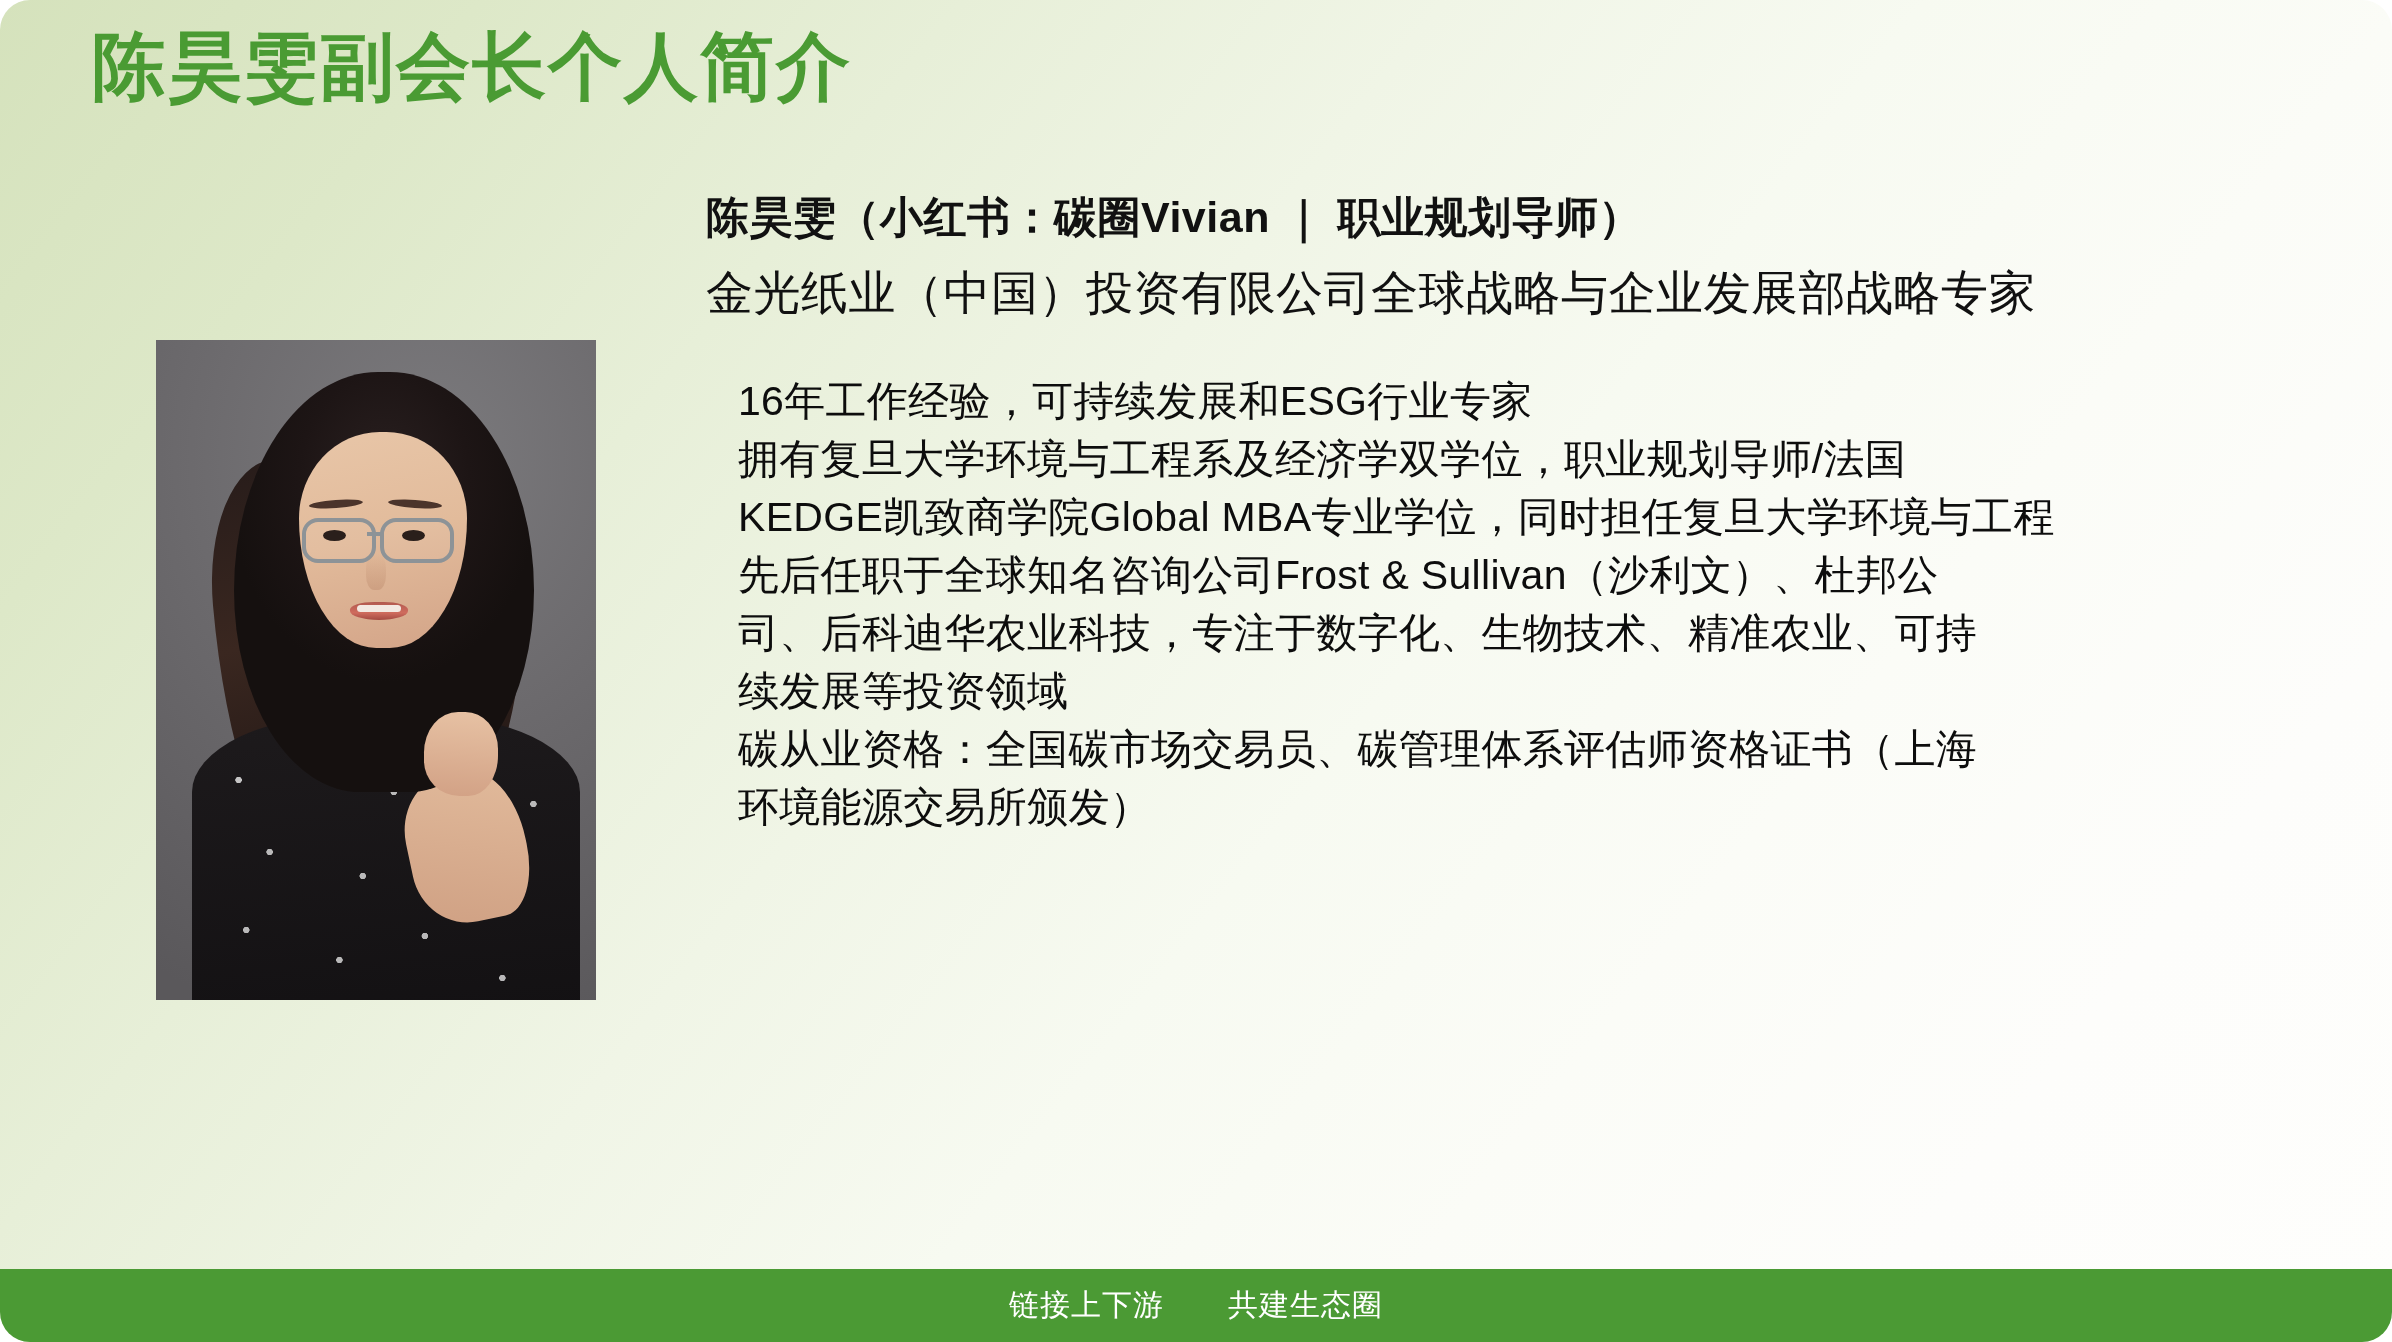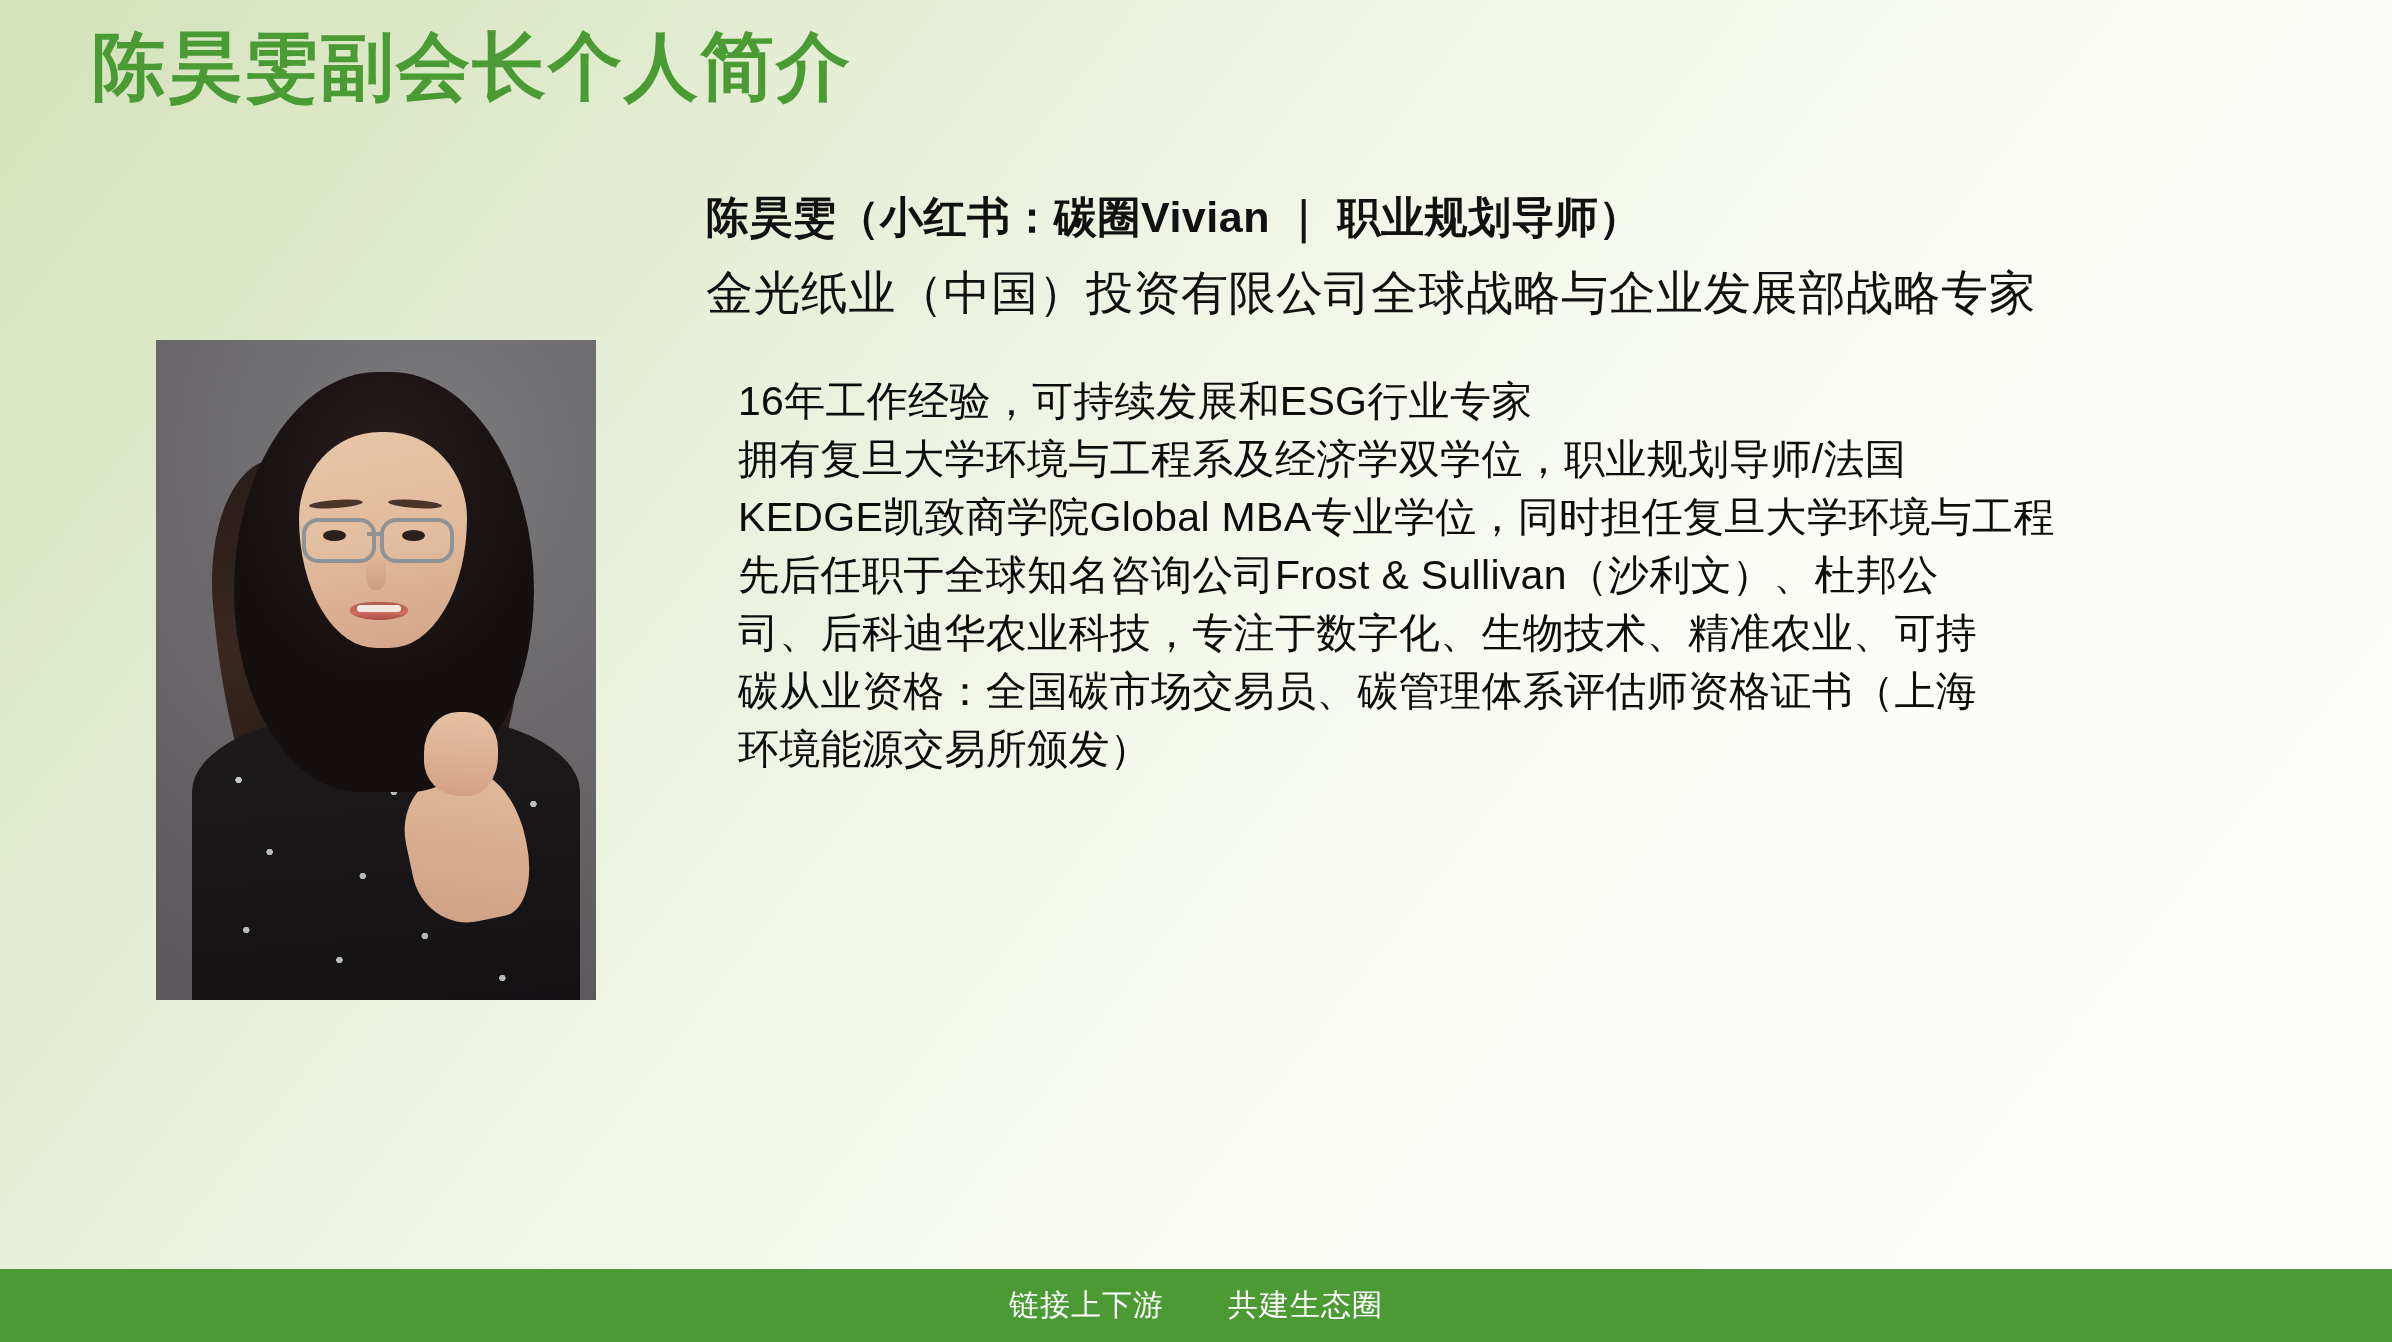--- a/index.html
+++ b/index.html
@@ -20,20 +20,21 @@
     background: linear-gradient(128deg,
         #d5e2bc 0%,
         #dde8c8 14%,
         #e7efd8 28%,
         #f0f5e6 42%,
         #f7faf1 56%,
         #fbfcf7 70%,
         #fdfdfb 84%,
         #fefefc 100%);
     overflow: hidden;
+    border-radius: 30px;
   }
 
   
   #slide-title {
     position: absolute;
     left: 92px;
     top: 26px;
     font-size: 74px;
     font-weight: bold;
     color: #4a9b33;
@@ -301,20 +302,21 @@
   </div>
 
   <div id="bio-block">
     <div class="bio-heading">陈昊雯（小红书：碳圈Vivian ｜ 职业规划导师）</div>
     <div class="bio-subheading">金光纸业（中国）投资有限公司全球战略与企业发展部战略专家</div>
     <div class="bio-line">16年工作经验，可持续发展和ESG行业专家</div>
     <div class="bio-line">拥有复旦大学环境与工程系及经济学双学位，职业规划导师/法国</div>
     <div class="bio-line">KEDGE凯致商学院Global MBA专业学位，同时担任复旦大学环境与工程</div>
     <div class="bio-line">先后任职于全球知名咨询公司Frost &amp; Sullivan（沙利文）、杜邦公</div>
     <div class="bio-line">司、后科迪华农业科技，专注于数字化、生物技术、精准农业、可持</div>
+    <div class="bio-line">续发展等投资领域</div>
     <div class="bio-line">碳从业资格：全国碳市场交易员、碳管理体系评估师资格证书（上海</div>
     <div class="bio-line">环境能源交易所颁发）</div>
   </div>
 
   <div id="footer-bar">
     <span class="footer-text">链接上下游</span>
     <span class="footer-gap"></span>
     <span class="footer-text">共建生态圈</span>
   </div>
 

